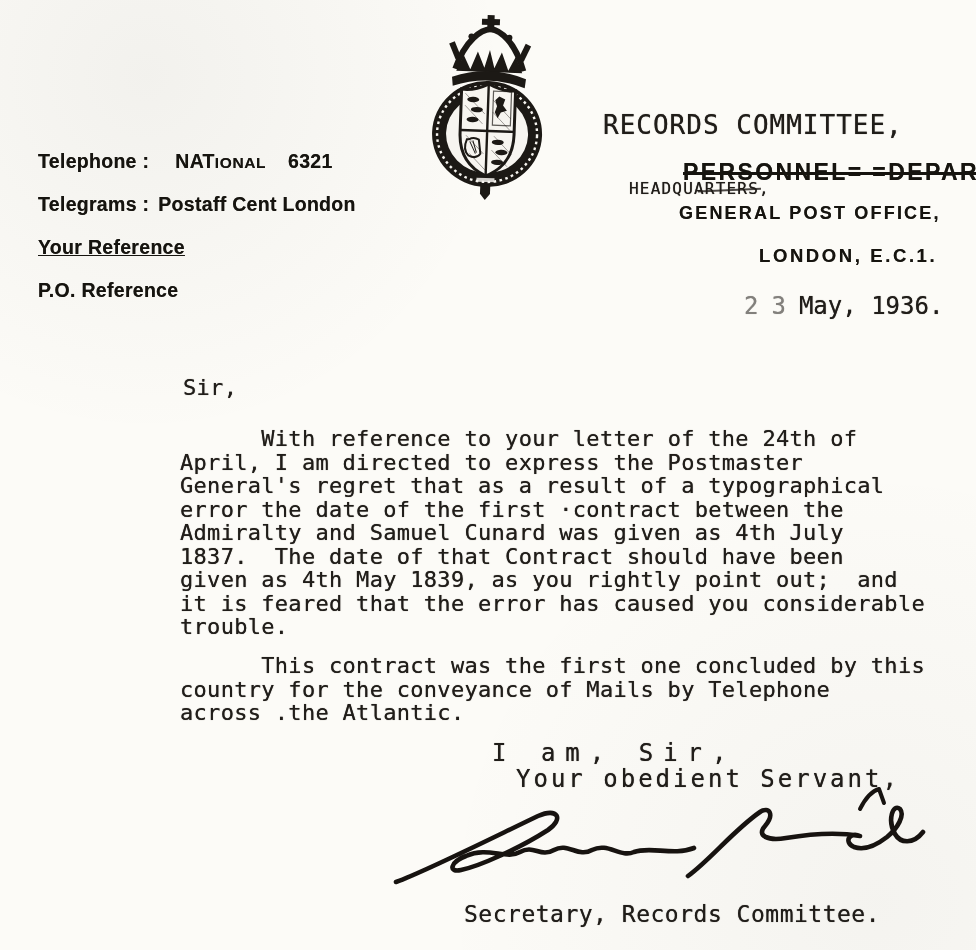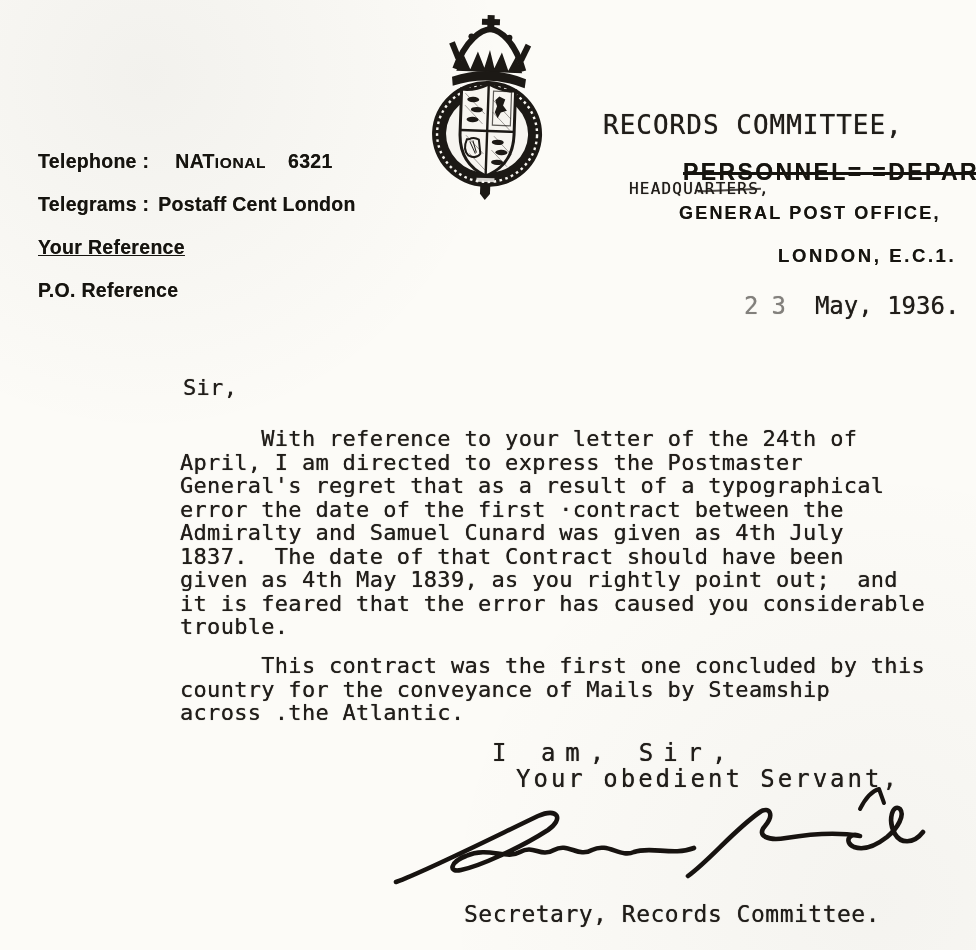--- a/index.html
+++ b/index.html
@@ -25,23 +25,23 @@
   .val-gap{ margin-left:9px; }
 
   
   .records{ left:603px; top:110px; font-size:26px; letter-spacing:1px; }
   .struck{ left:637px; top:159px; font-size:23px; letter-spacing:2.4px;
            text-decoration:line-through; text-decoration-thickness:3px;margin-left:46px; }
   .hq{ left:629px; top:179px; font-size:16px; letter-spacing:1.2px; }
   .hq::after{ content:""; position:absolute; right:8px; top:54%; width:45%; height:2.4px;
               background:#201d19; transform:rotate(-2.5deg); opacity:.8; }
   .gpo{ left:679px; top:203px; font-size:18px; letter-spacing:2.2px; }
-  .london{ left:778px; top:245px; font-size:18.5px; letter-spacing:2.6px; }
+  .london{ left:759px; top:245px; font-size:18.5px; letter-spacing:2.6px; }
   .dateline{ left:744px; top:292px; font-size:24px; }
-  .date-day{ opacity:.55; letter-spacing:13px; margin-right:16px; }
+  .date-day{ opacity:.55; letter-spacing:13px; margin-right:0; }
 
   
   .salutation{ left:183px; top:375px; font-size:22px; letter-spacing:.3px; }
   .para{ position:absolute; left:180px; width:790px; font-size:22px; line-height:23.5px;
          letter-spacing:.3px; white-space:pre-wrap; }
   .para1{ top:427px; } .para2{ top:654px; }
   .close1{ left:492px; top:739px; font-size:24px; letter-spacing:10px; }
   .close2{ left:516px; top:765px; font-size:24px; letter-spacing:3px; }
   .signoff{ left:464px; top:901px; font-size:23px; letter-spacing:.5px; }
 
@@ -109,21 +109,21 @@
   <div class="para para1 typed">      With reference to your letter of the 24th of
 April, I am directed to express the Postmaster
 General's regret that as a result of a typographical
 error the date of the first ·contract between the
 Admiralty and Samuel Cunard was given as 4th July
 1837.  The date of that Contract should have been
 given as 4th May 1839, as you rightly point out;  and
 it is feared that the error has caused you considerable
 trouble.</div>
   <div class="para para2 typed">      This contract was the first one concluded by this
-country for the conveyance of Mails by Steamship
+country for the conveyance of Mails by Telephone
 across .the Atlantic.</div>
 
   <div class="abs close1 typed">I am, Sir,</div>
   <div class="abs close2 typed">Your obedient Servant,</div>
 
   <svg class="signature" viewBox="0 0 560 112" aria-hidden="true">
     <g fill="none" stroke="#171310" stroke-width="4.6" stroke-linecap="round" stroke-linejoin="round">
       <path d="M8 96 C 36 86, 104 52, 150 30 C 170 21, 176 33, 160 44 C 132 62, 92 80, 73 84 C 60 87, 62 76, 78 70 C 100 60, 118 74, 132 66 C 146 58, 152 72, 166 64 C 180 56, 190 72, 204 64 C 220 56, 232 72, 246 66 C 262 60, 286 70, 306 62"></path>
       <path d="M300 90 C 322 74, 346 44, 372 26 C 381 20, 387 28, 377 40 C 368 50, 380 55, 398 52 C 422 48, 450 46, 472 50 C 462 45, 455 56, 466 61 C 477 65, 490 58, 499 51 C 510 42, 517 29, 512 23 C 505 17, 499 34, 507 48 C 512 57, 525 59, 535 46"></path>
       <path d="M472 23 C 478 11, 484 5, 491 3 L 496 17" stroke-width="4"></path>

